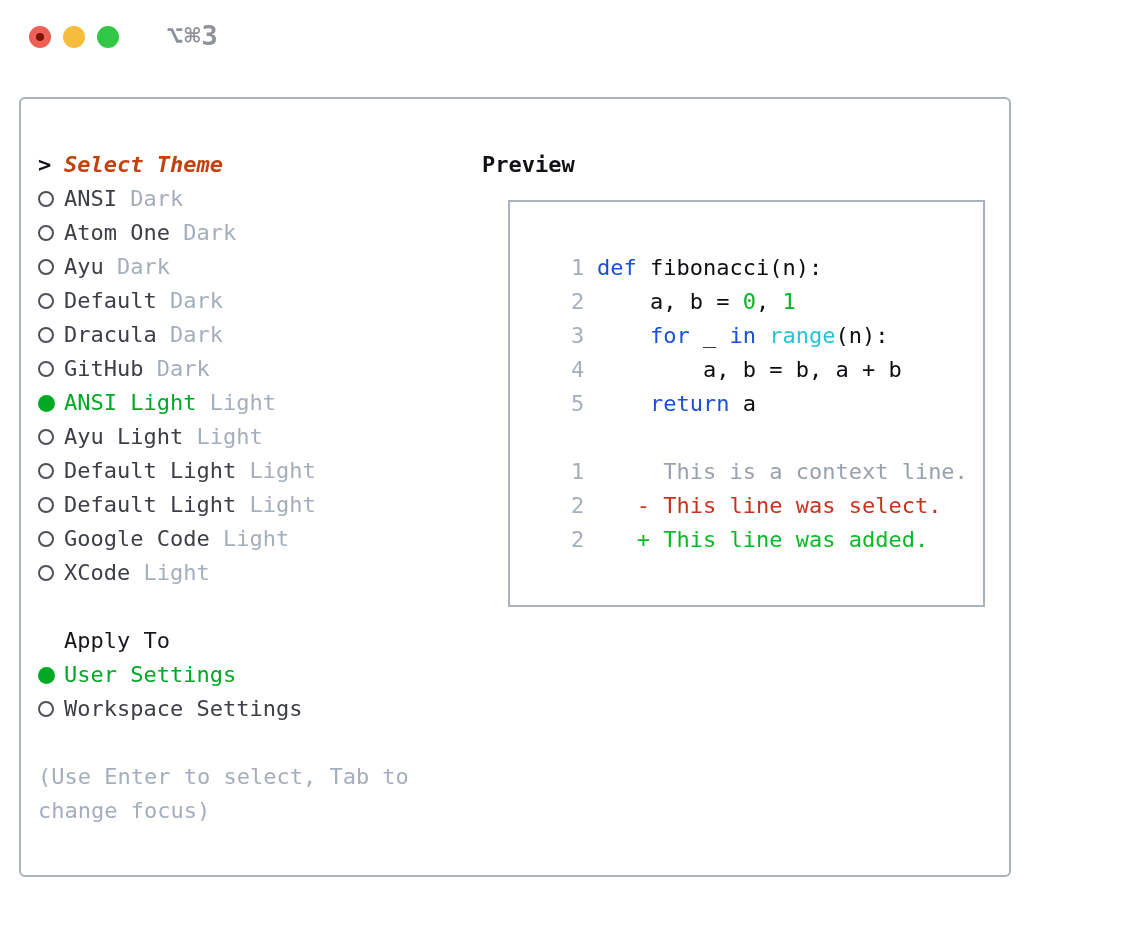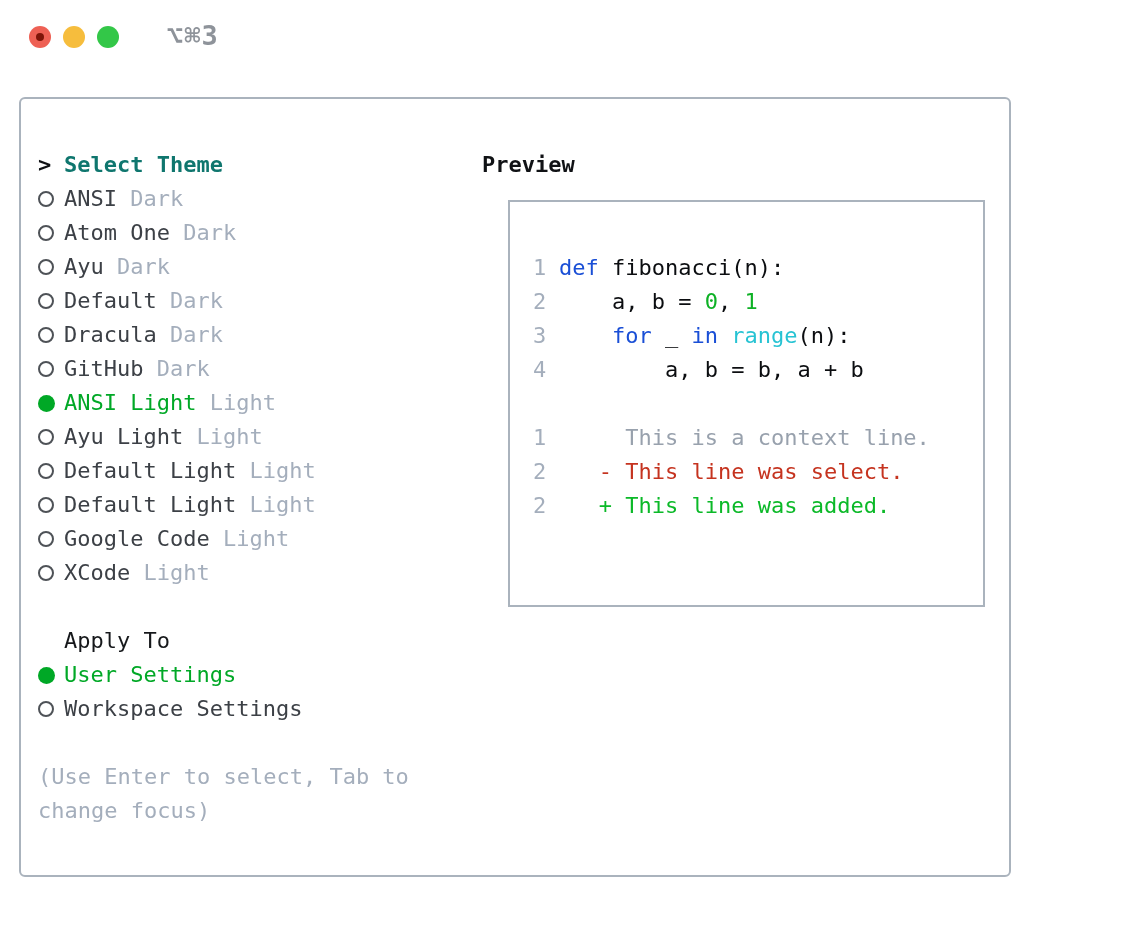--- a/index.html
+++ b/index.html
@@ -18,35 +18,35 @@
   .light.green { left:97px; background:#33c748; }
   .win-title { position:absolute; left:167px; top:19px; font-size:27px; font-weight:bold; color:#8e939a; letter-spacing:1px; }
   
   .panel { position:absolute; left:19px; top:97px; width:992px; height:780px;
            border:2px solid #aab3bd; border-radius:6px; background:#fff; box-sizing:border-box; }
   
   .left-col { position:absolute; left:38px; top:148px; width:440px; }
   .row { display:flex; align-items:center; height:34px; white-space:pre; }
   .marker { display:inline-flex; width:26px; flex:0 0 26px; align-items:center; }
   .hdr-marker { font-weight:bold; color:#101215; }
-  .hdr-label  { font-weight:bold; color:#0f766e; }
+  .hdr-label  { font-weight:bold; color:#c2410c;font-style:italic; }
   .radio { width:12px; height:12px; border:2px solid #4e5257; border-radius:50%; background:#fff; }
   .radio.on { width:17px; height:17px; border:none; background:#00a826; }
   .t-name { color:#3c4046; }
   .t-name.sel { color:#00a826; }
   .t-variant { color:#a4aebc; }
   .apply-block { margin-top:34px; }
   .apply-label { color:#16181b; }
   .opt-label { color:#3c4046; }
   .opt-label.sel { color:#00a826; }
   .hint { margin-top:34px; width:420px; color:#a4aebc; white-space:normal; }
   
   .preview-title { position:absolute; left:482px; top:148px; height:34px; font-weight:bold; color:#101215; }
   .preview-box { position:absolute; left:508px; top:200px; width:477px; height:407px;
-                 border:2px solid #aab3bd; background:#fff; box-sizing:border-box; overflow:hidden; }
+                 border:2px solid #aab3bd; background:#fff; box-sizing:border-box; overflow:hidden;padding-left:38px; }
   .code { padding:49px 0 0 23px; }
   .code-line { height:34px; white-space:pre; color:#0b0d10; }
   .ln { display:inline-block; width:26px; color:#a4aebc; }
   .tok-kw  { color:#1a4fd6; }
   .tok-lit { color:#0db125; }
   .tok-fn  { color:#27c3d3;margin-top:48px; }
   .tok-ctx { color:#98a1ad; }
   .tok-del { color:#c5331f; }
   .tok-add { color:#0bb928; }
   .tok-plain { color:#0b0d10; }
@@ -98,20 +98,21 @@
   </div>
 
   <div class="preview-title">Preview</div>
 
   <div class="preview-box">
     <div class="code" id="preview-code">
         <div class="code-line"><span class="ln">1</span><span class="tok-kw">def</span><span class="tok-plain"> fibonacci(n):</span></div>
         <div class="code-line"><span class="ln">2</span><span class="tok-plain">    a, b = </span><span class="tok-lit">0</span><span class="tok-plain">, </span><span class="tok-lit">1</span></div>
         <div class="code-line"><span class="ln">3</span><span class="tok-plain">    </span><span class="tok-kw">for</span><span class="tok-plain"> _ </span><span class="tok-kw">in</span><span class="tok-plain"> </span><span class="tok-fn">range</span><span class="tok-plain">(n):</span></div>
         <div class="code-line"><span class="ln">4</span><span class="tok-plain">        a, b = b, a + b</span></div>
+        <div class="code-line"><span class="ln">5</span><span class="tok-plain">    </span><span class="tok-kw">return</span><span class="tok-plain"> a</span></div>
         <div class="code-line"><span class="ln"></span></div>
         <div class="code-line"><span class="ln">1</span><span class="tok-ctx">     This is a context line.</span></div>
         <div class="code-line"><span class="ln">2</span><span class="tok-del">   - This line was select.</span></div>
         <div class="code-line"><span class="ln">2</span><span class="tok-add">   + This line was added.</span></div>
       </div>
   </div>
 
 </div>
 
 </body></html>

